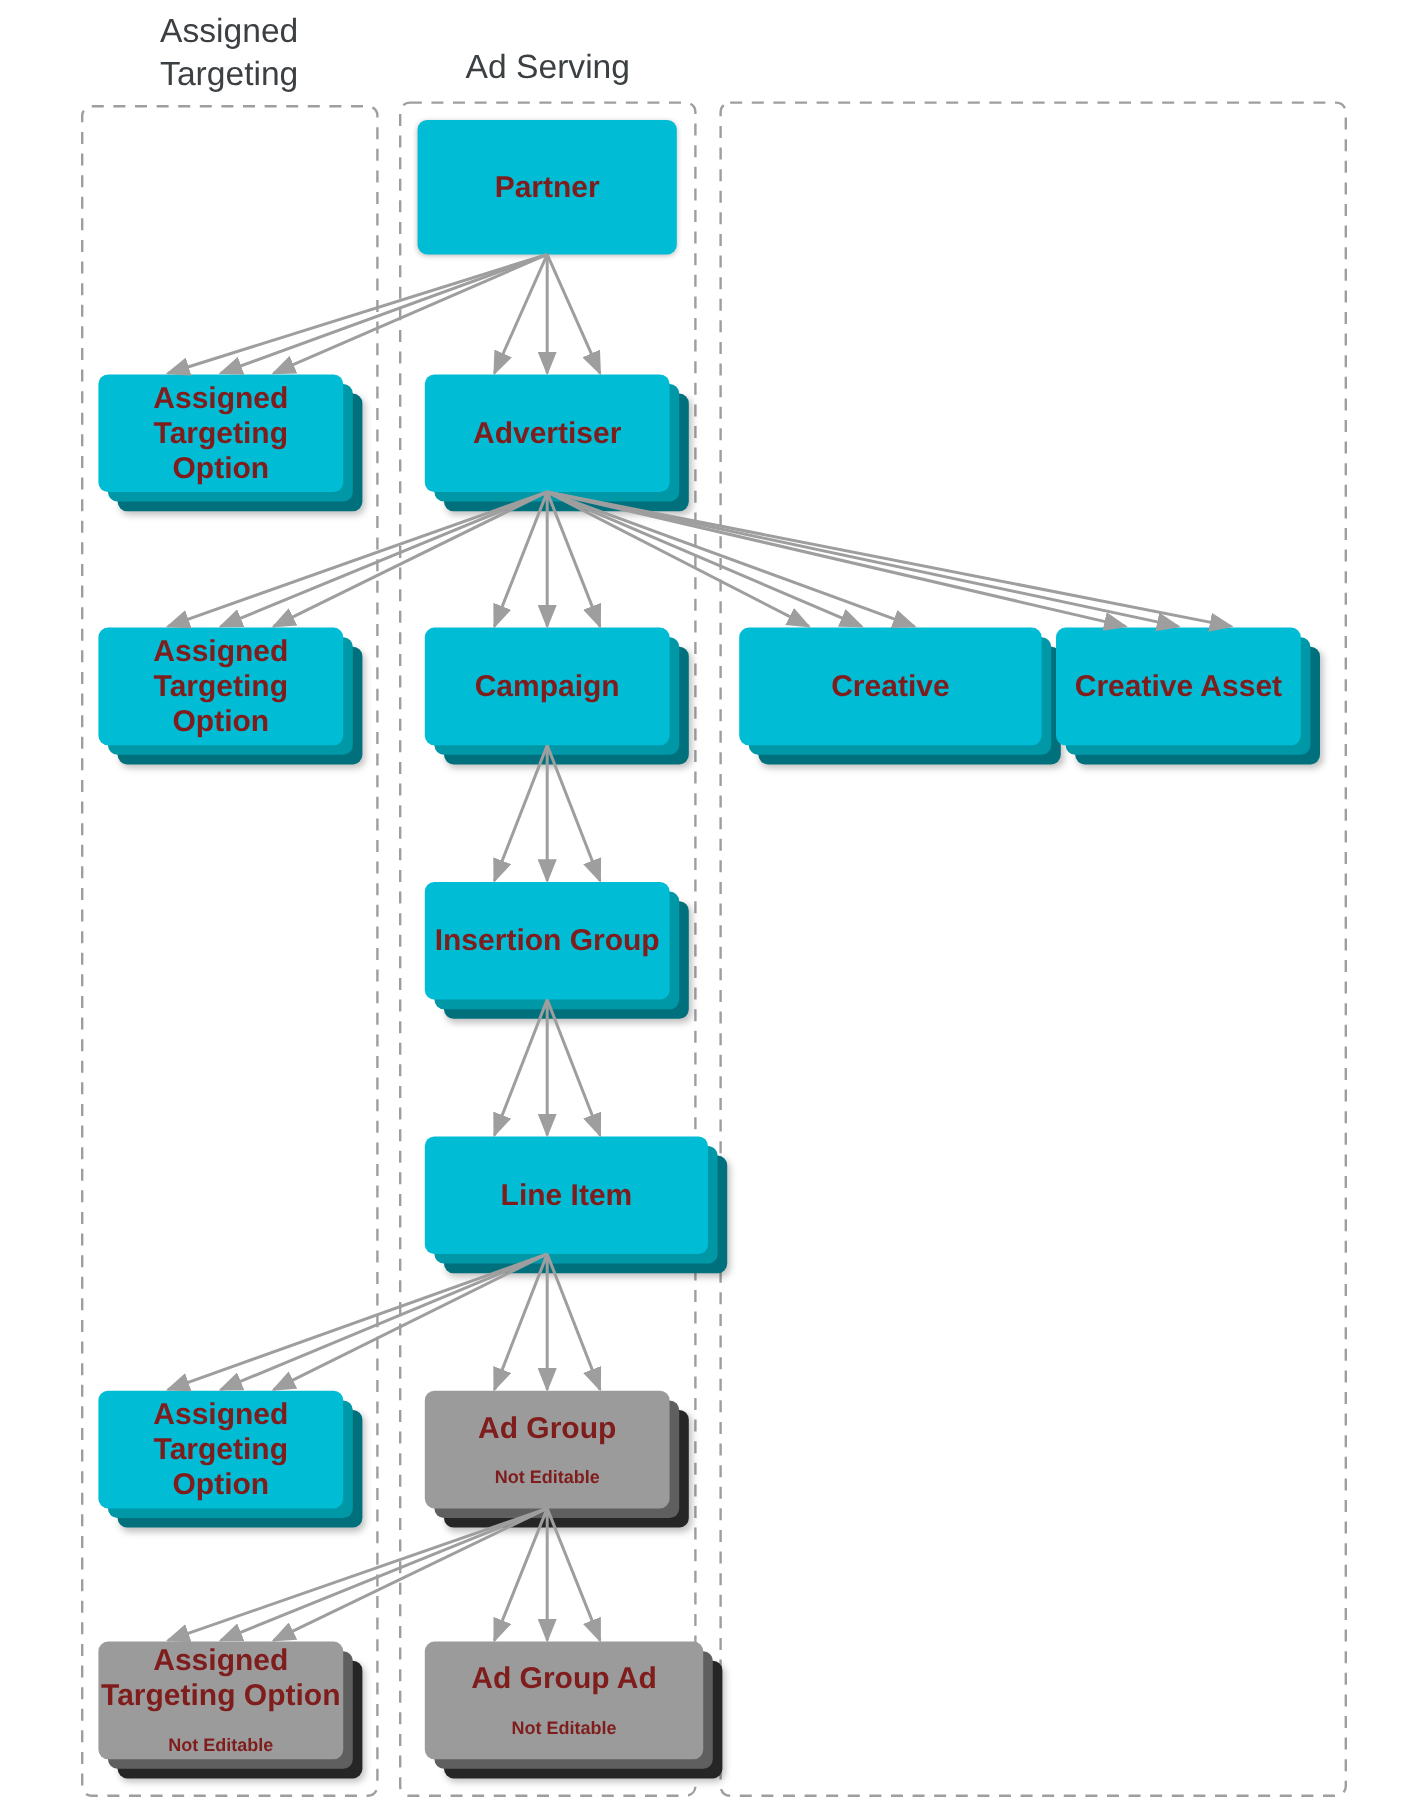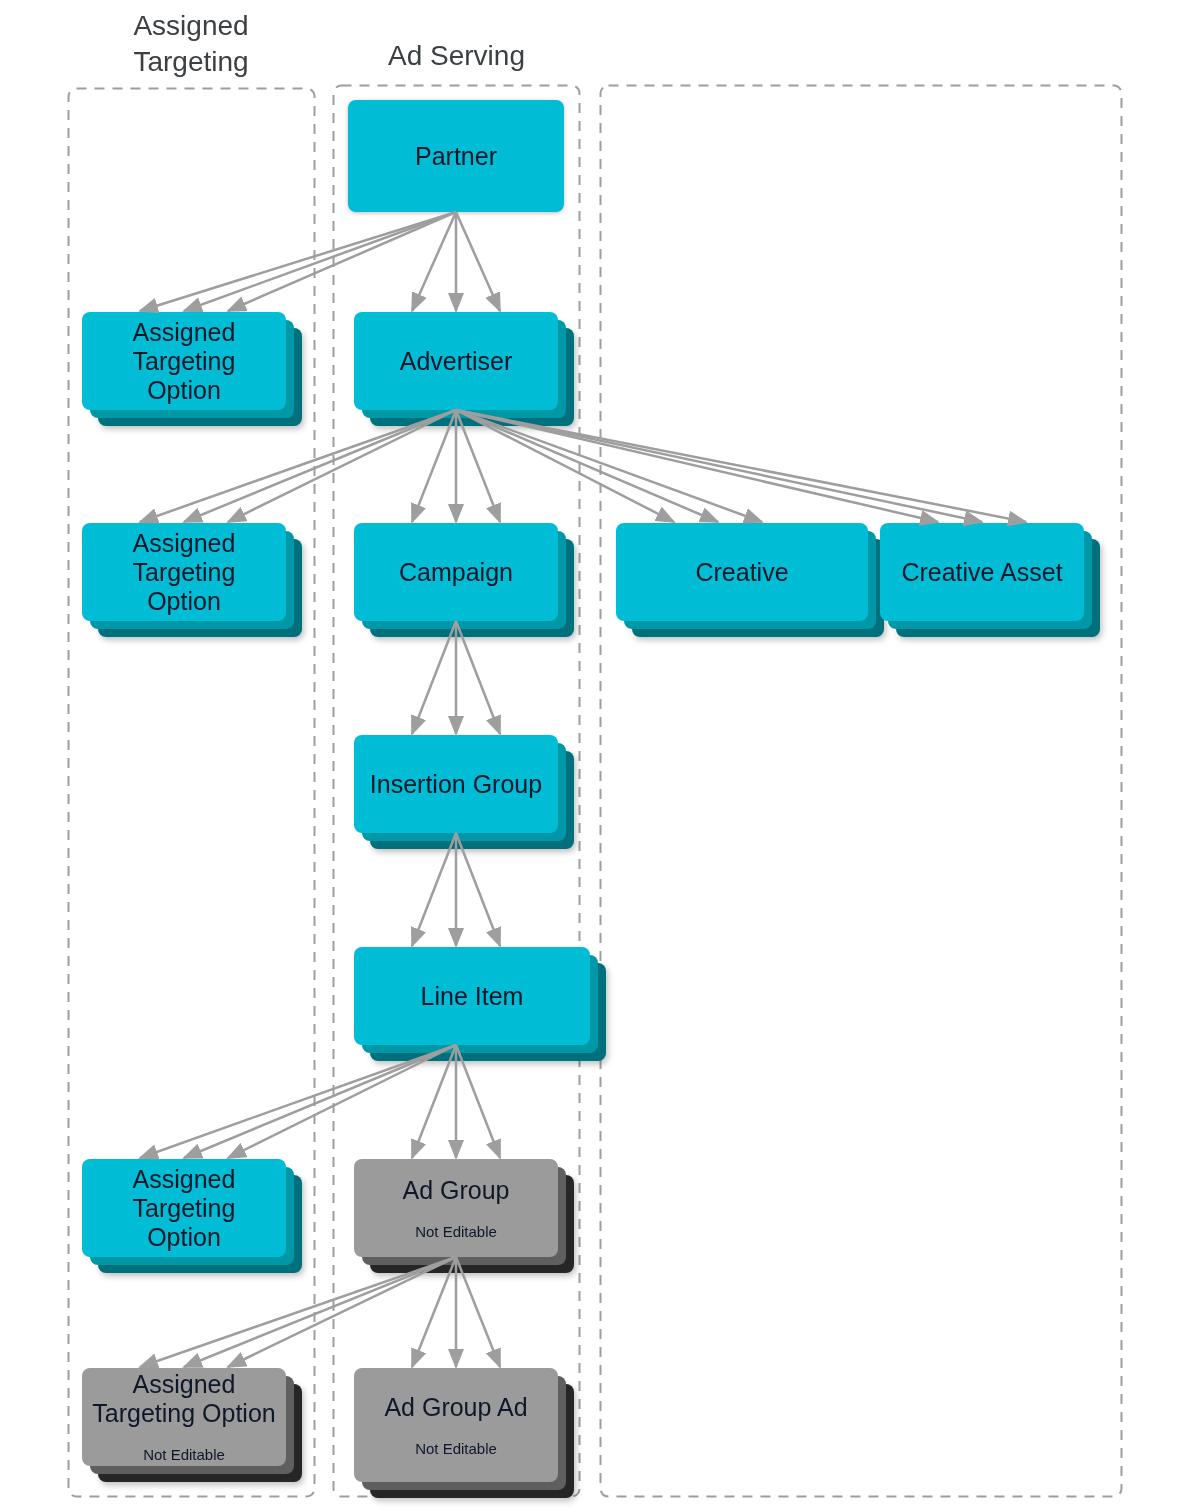--- a/index.html
+++ b/index.html
@@ -23,21 +23,21 @@
   #hdr-at{left:91px; top:8px; width:200px;}
   #hdr-as{left:333px; top:38px; width:247px;}
   #hdr-cr{left:600px; top:38px; width:522px;}
   .box{position:absolute; z-index:1;}
   .box .layer{position:absolute; width:100%; height:100%; border-radius:8px;}
   .box .l2{left:16px; top:16px; box-shadow:2px 3px 6px rgba(0,0,0,.25);}
   .box .l1{left:8px; top:8px;}
   .box .face{
     position:absolute; inset:0; border-radius:8px;
     display:flex; flex-direction:column; align-items:center; justify-content:center;
-    gap:18px; color:#0f172a; font-weight:normal; text-align:center;
+    gap:18px; color:#7f1d1d; font-weight:bold; text-align:center;
   }
   .box.cyan .face{background:var(--cyan-face);}
   .box.cyan .l1{background:var(--cyan-mid);}
   .box.cyan .l2{background:var(--cyan-back);}
   .box.gray .face{background:var(--gray-face);}
   .box.gray .l1{background:var(--gray-mid);}
   .box.gray .l2{background:var(--gray-back);}
   .box.nostack .face{box-shadow:0 1px 4px rgba(0,0,0,.25);}
   .title{display:flex; flex-direction:column;}
   .title .ln{font-size:25px; line-height:29px; white-space:nowrap;}
@@ -48,21 +48,21 @@
   #box-advertiser{left:354px; top:312px; width:204px; height:98px;}
   #box-ato2{left:82px; top:523px; width:204px; height:98px;}
   #box-campaign{left:354px; top:523px; width:204px; height:98px;}
   #box-creative{left:616px; top:523px; width:204px; height:98px;padding-left:48px;}
   #box-creative-asset{left:880px; top:523px; width:204px; height:98px;}
   #box-insertion-order{left:354px; top:735px; width:204px; height:98px;}
   #box-line-item{left:354px; top:947px; width:204px; height:98px;padding-left:32px;}
   #box-ato3{left:82px; top:1159px; width:204px; height:98px;}
   #box-ad-group{left:354px; top:1159px; width:204px; height:98px;}
   #box-ato4{left:82px; top:1368px; width:204px; height:98px;}
-  #box-ad-group-ad{left:354px; top:1368px; width:204px; height:114px;}
+  #box-ad-group-ad{left:354px; top:1368px; width:204px; height:98px;padding-left:28px;}
   .arrow-line{stroke:var(--arrow); stroke-width:2.5; fill:none;}
 </style>
 </head>
 <body>
 
 <div id="canvas">
 
   <svg id="bg" class="layer-svg">
     <rect class="col-rect" x="68.5" y="88.5" width="246" height="1408" rx="8"></rect>
     <rect class="col-rect" x="333.5" y="85.5" width="246" height="1411" rx="8"></rect>

